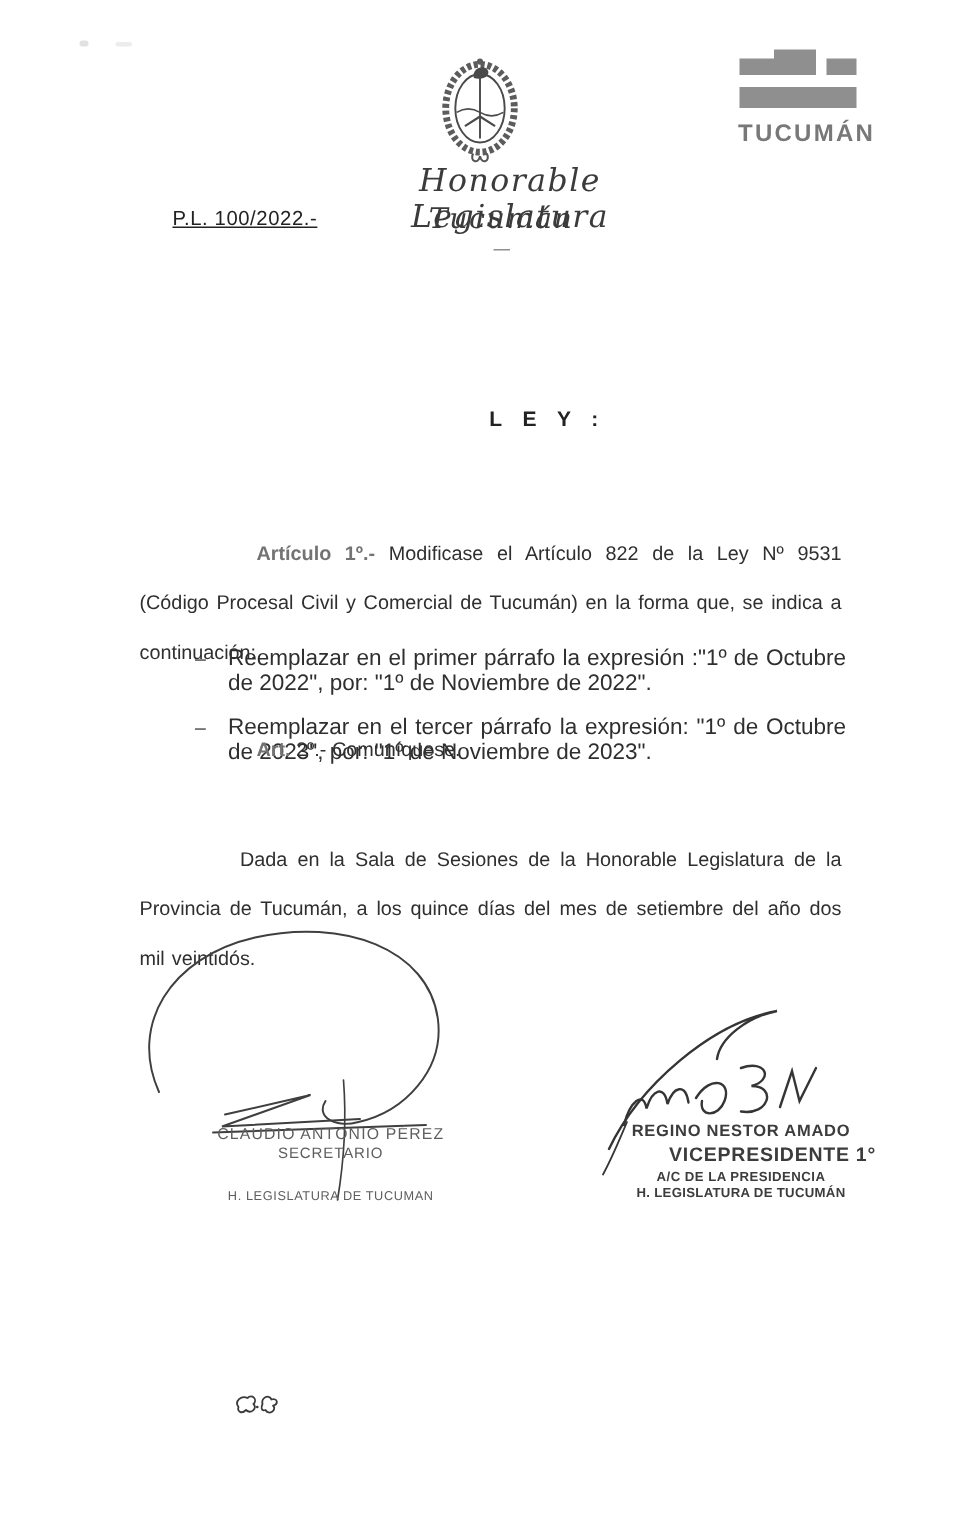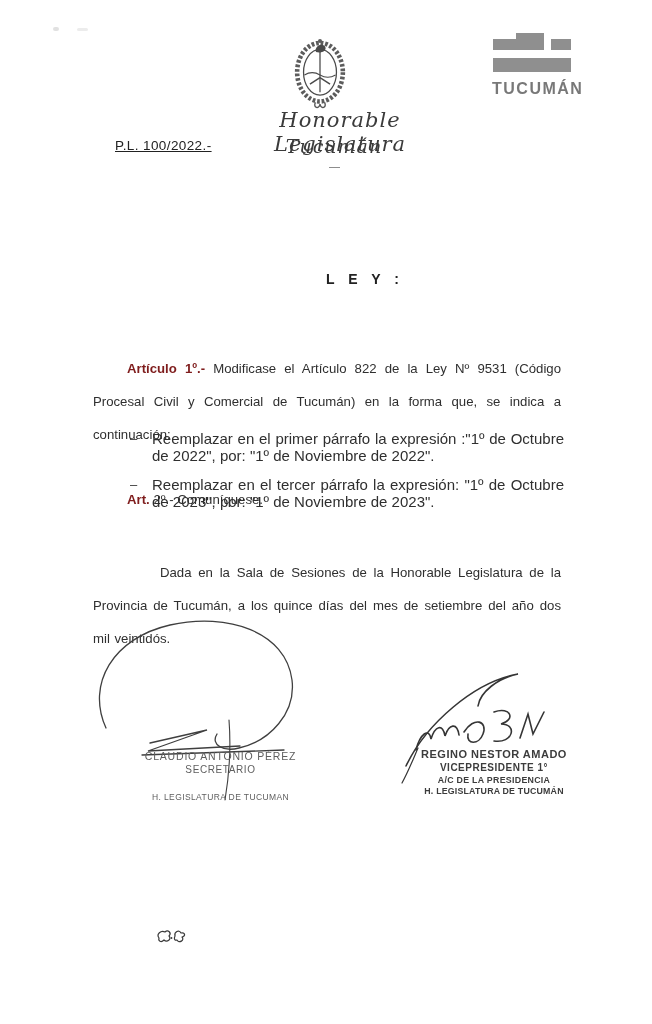--- a/index.html
+++ b/index.html
@@ -46,41 +46,41 @@
   .brand-name {
     margin-top: 2px; font-size: 16px; font-weight: bold;
     letter-spacing: 1.5px; color: #787878;
   }
 
   
   .intro { left: 93px; top: 189px; width: 460px; font-size: 13.2px; text-indent: 67px; word-spacing: 1.5px; }
   .law-heading { left: 300px; top: 271px; width: 130px; text-align: center; font-size: 14px; font-weight: bold; letter-spacing: 5px; color: #222; }
   .para { font-size: 13.2px; line-height: 33px; text-align: justify; word-spacing: 1px; }
   .art1 { left: 93px; top: 352px; width: 468px; text-indent: 34px; }
-  .lead-bold { font-weight: bold; color: #7f1d1d; }
+  .lead-bold { font-weight: bold; color: #737373; margin-left: 44px; }
   .bullets { left: 130px; top: 431px; width: 434px; }
   .bullet { display: flex; }
   .bullet + .bullet { margin-top: 13px; }
   .bullet-dash { width: 22px; flex: 0 0 22px; font-size: 13px; color: #3a3a3a; }
   .bullet-text { flex: 1; font-size: 15px; line-height: 16.5px; text-align: justify; }
   .art2 { left: 127px; top: 492px; font-size: 13.2px; }
   .closing { left: 93px; top: 556px; width: 468px; text-indent: 67px; }
 
   
   .sig-svg { pointer-events: none; }
   .sig-left-svg { left: 88px; top: 614px; }
   .sig-right-svg { left: 398px; top: 666px; }
   .sig-block { text-align: center; }
   .sig-left-block { left: 118px; top: 750px; width: 205px; color: #5e5e5e; }
   .sig-left-block .sig-name { font-size: 10.5px; letter-spacing: .8px; }
   .sig-left-block .sig-role { font-size: 10px; letter-spacing: .6px; margin-top: 2px; }
   .sig-left-block .sig-org  { font-size: 8.5px; letter-spacing: .4px; margin-top: 17px; }
   .sig-right-block { left: 404px; top: 748px; width: 180px; color: #3c3c3c; font-weight: bold; }
   .sig-right-block .sig-name { font-size: 11px; letter-spacing: .5px; }
-  .sig-right-block .sig-role { font-size: 10px; margin-top: 2px; letter-spacing: .5px; }
+  .sig-right-block .sig-role { font-size: 13px; margin-top: 2px; letter-spacing: .5px; text-align: right; }
   .sig-right-block .sig-role2 { font-size: 8.8px; margin-top: 2px; letter-spacing: .3px; text-align: center; }
   .sig-right-block .sig-org  { font-size: 8.8px; margin-top: 1px; letter-spacing: .2px; }
 
   
   .footer-icon { left: 155px; top: 927px; }
   .footer-text {
     left: 203px; top: 931px; width: 420px;
     font-family: "Liberation Serif", serif; font-size: 13px; color: #1e1e1e;
     word-spacing: 1px;
   }

